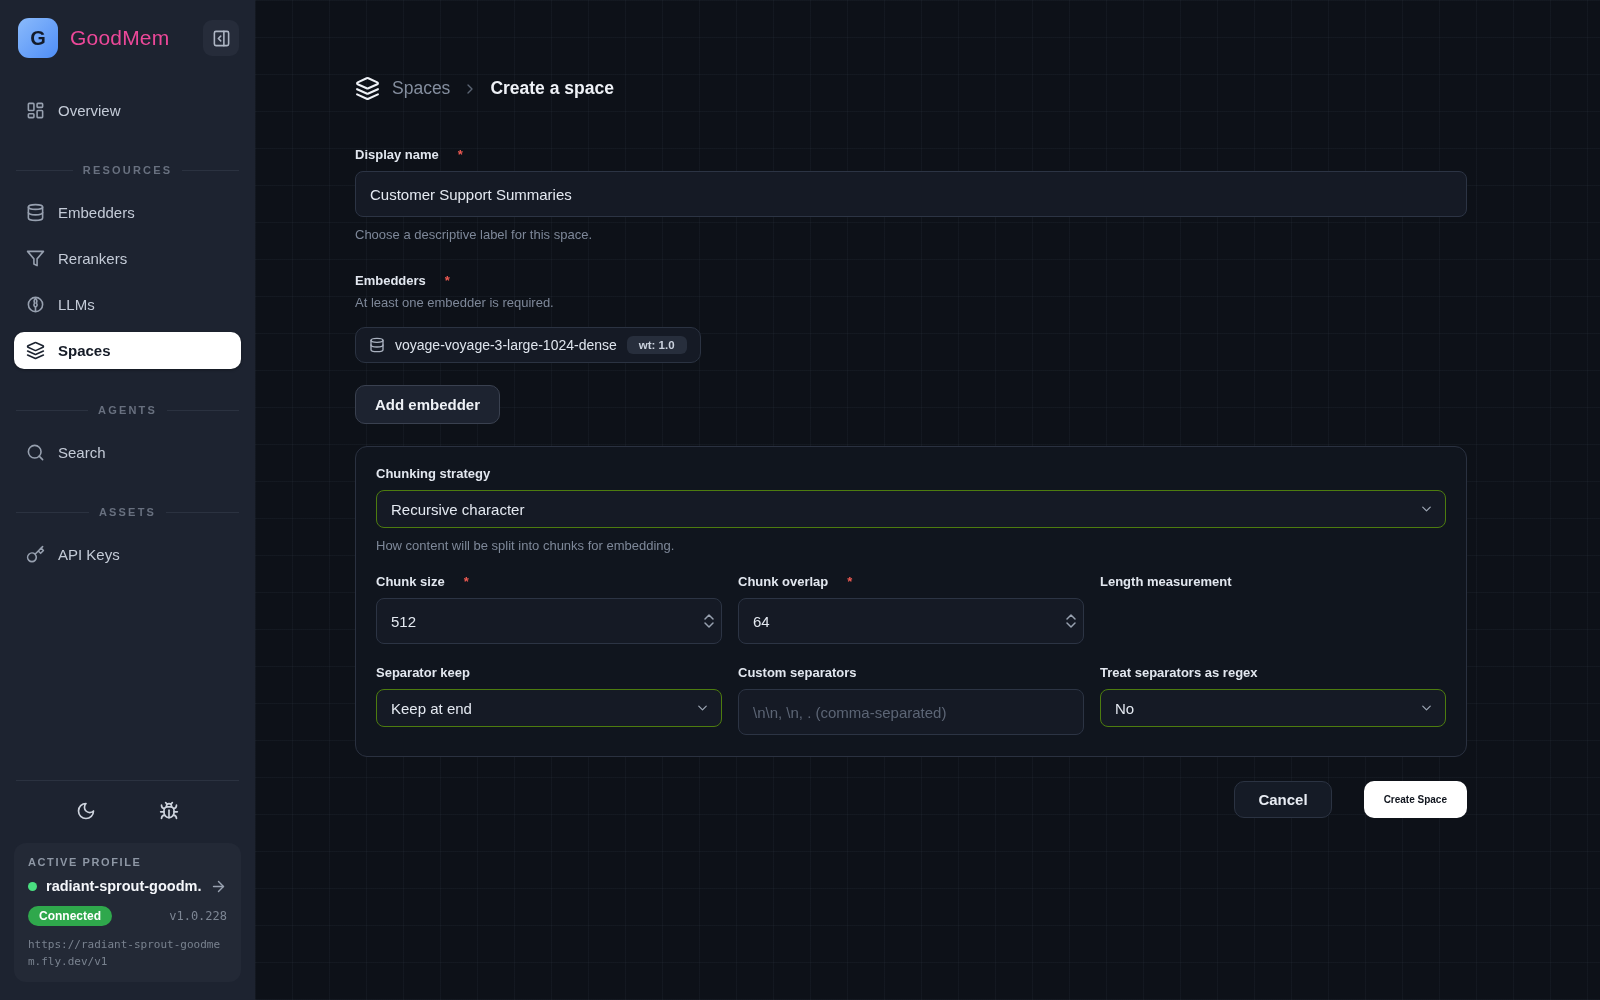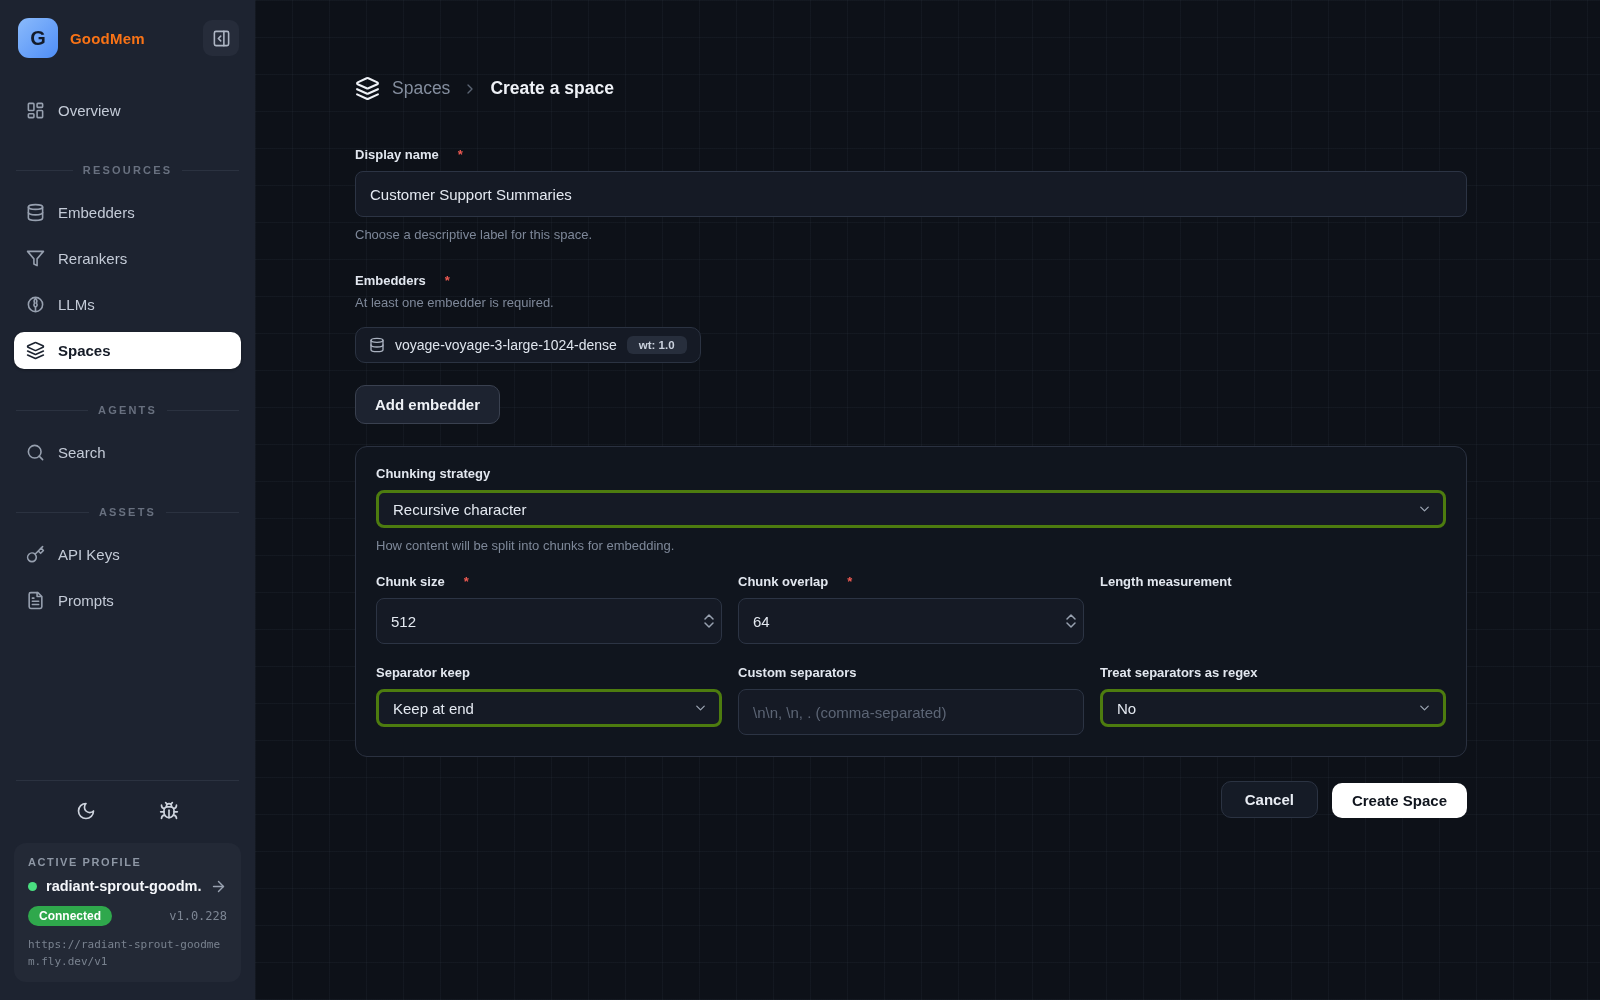--- a/index.html
+++ b/index.html
@@ -16,21 +16,21 @@
     background:#1d2330; display:flex; flex-direction:column;
     padding:14px 14px 18px 14px;
   }
   .side-header { display:flex; align-items:center; gap:12px; padding:4px 2px 0 4px; margin-bottom:34px; }
   .logo-box {
     width:40px; height:40px; border-radius:11px;
     background:linear-gradient(135deg,#8abafb 0%,#4f8ef7 100%);
     color:#131b2a; font-weight:800; font-size:20px;
     display:grid; place-items:center;
   }
-  .app-title { font-size:15px; font-weight:700; color:#f97316; letter-spacing:.2px; flex:1; }
+  .app-title { font-size:21px; font-weight:400; color:#ec4899; letter-spacing:.2px; flex:1; }
   .collapse-btn {
     width:36px; height:36px; border-radius:9px; background:#262c3a;
     display:grid; place-items:center; cursor:pointer; border:none;
   }
   .nav { display:flex; flex-direction:column;gap:8px; }
   .nav-item {
     display:flex; align-items:center; gap:13px;
     padding:9px 12px; border-radius:10px;
     color:#c4cbd7; font-size:15px; cursor:pointer;
   }
@@ -116,47 +116,47 @@
     margin-top:22px; background:#1d2330; border:1px solid #3a4150; border-radius:10px;
     color:#eef1f6; font-size:15px; font-weight:600; padding:10px 19px; cursor:pointer;
     font-family:inherit; display:inline-block;
   }
 
   .chunk-card {
     margin-top:22px; background:#10151e; border:1px solid #2a3140;
     border-radius:12px; padding:19px 20px 21px 20px;
   }
   .select-box {
-    position:relative; height:38px; background:#151a25; border:3px solid #4d7c0f;
+    position:relative; height:38px; background:#151a25; border:1px solid #4d7c0f;
     border-radius:8px; display:flex; align-items:center; padding:0 34px 0 14px;
     font-size:15px; color:#e4e9f1; cursor:pointer; margin-top:9px;
   }
   .select-chevron { position:absolute; right:11px; top:50%; transform:translateY(-50%); color:#9aa3b1; }
   .chunk-card .help-text { margin-top:10px; }
 
   .field-grid {
     display:grid; grid-template-columns:1fr 1fr 1fr; column-gap:16px; margin-top:21px;
   }
   .num-wrap { position:relative; margin-top:9px; }
   .num-wrap .text-input { padding-right:30px; }
   .stepper {
     position:absolute; right:7px; top:50%; transform:translateY(-50%);
     display:flex; flex-direction:column; align-items:center; color:#98a1b0; gap:1px;
   }
   .custom-sep-input { margin-top:9px; }
 
-  .footer-actions { display:flex; justify-content:flex-end; gap:14px; margin-top:24px;align-items:flex-end; }
+  .footer-actions { display:flex; justify-content:flex-end; gap:32px; margin-top:24px; }
   .cancel-btn {
     background:#151b26; border:1px solid #2b3342; border-radius:10px;
     color:#e8ecf3; font-size:15px; font-weight:600; padding:9px 23px; cursor:pointer;
     font-family:inherit;
   }
   .submit-btn {
     background:#ffffff; border:none; border-radius:10px;
-    color:#0f141d; font-size:15px; font-weight:700; padding:9px 20px; cursor:pointer;
+    color:#0f141d; font-size:10px; font-weight:700; padding:9px 20px; cursor:pointer;
     font-family:inherit;
   }
 </style>
 </head>
 <body>
 
 <aside class="sidebar">
   <div class="side-header">
     <div class="logo-box">
         <span>G</span>
@@ -248,32 +248,20 @@
       <span>ASSETS</span>
     </div>
 
     <div class="nav-item">
       <span class="ic">
         <svg width="19" height="19" viewBox="0 0 24 24" fill="none" stroke="currentColor" stroke-width="2" stroke-linecap="round" stroke-linejoin="round">
             <path d="M21 2l-2 2m-7.61 7.61a5.5 5.5 0 1 1-7.778 7.778 5.5 5.5 0 0 1 7.777-7.777zm0 0L15.5 7.5m0 0 3 3L22 7l-3-3m-3.5 3.5L19 4"></path>
           </svg>
       </span>
       <span>API Keys</span>
-    </div>
-    <div class="nav-item">
-      <span class="ic">
-        <svg width="19" height="19" viewBox="0 0 24 24" fill="none" stroke="currentColor" stroke-width="2" stroke-linecap="round" stroke-linejoin="round">
-            <path d="M15 2H6a2 2 0 0 0-2 2v16a2 2 0 0 0 2 2h12a2 2 0 0 0 2-2V7Z"></path>
-            <path d="M14 2v5h5"></path>
-            <path d="M16 13H8"></path>
-            <path d="M16 17H8"></path>
-            <path d="M10 9H8"></path>
-          </svg>
-      </span>
-      <span>Prompts</span>
     </div>
   </nav>
 
   <div class="side-bottom">
     <div class="side-divider"></div>
     <div class="quick-icons">
       <button class="icon-btn">
         <span>
           <svg width="20" height="20" viewBox="0 0 24 24" fill="none" stroke="currentColor" stroke-width="2" stroke-linecap="round" stroke-linejoin="round">
               <path d="M12 3a6 6 0 0 0 9 9 9 9 0 1 1-9-9Z"></path>

